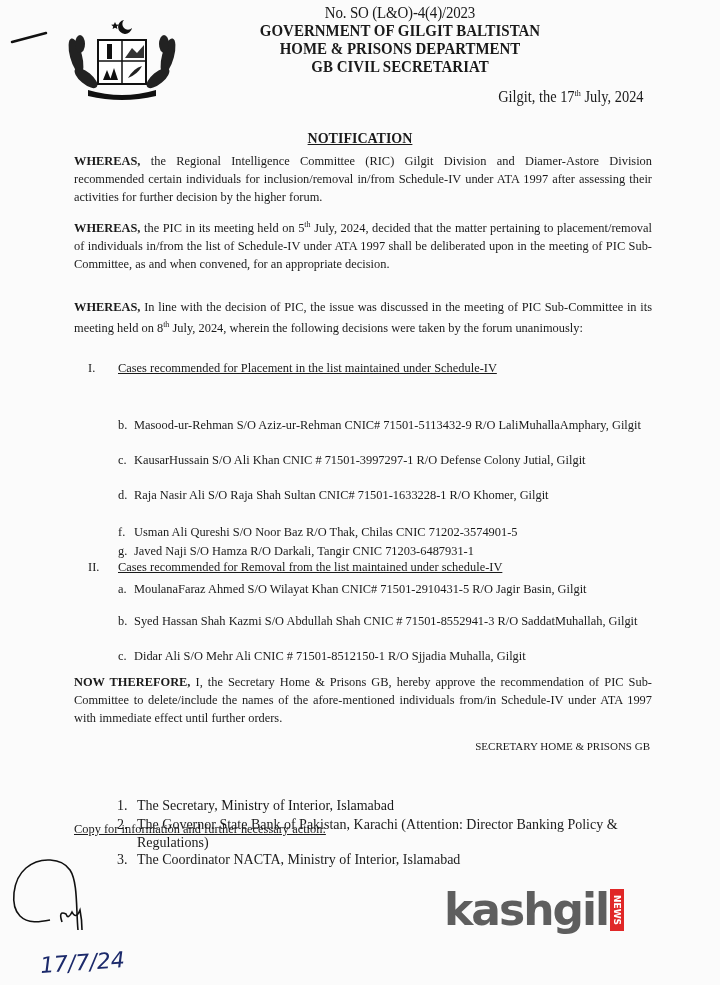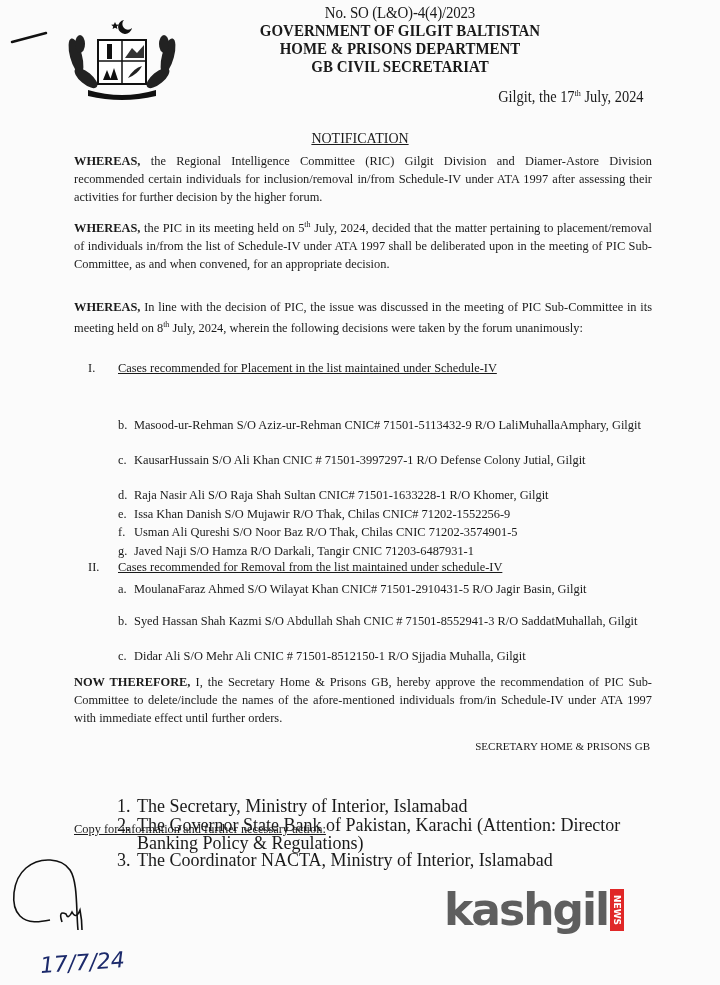--- a/index.html
+++ b/index.html
@@ -14,33 +14,33 @@
   .mark-stroke { position: absolute; left: 10px; top: 30px; }
   .emblem { position: absolute; left: 58px; top: 16px; width: 128px; height: 88px; }
   .header { position: absolute; left: 180px; top: 4px; width: 440px; text-align: center;
     font-family: "Liberation Serif", serif; }
   .header .ref { font-size: 17px; line-height: 18px; transform: scaleX(0.88); letter-spacing: -0.2px; }
   .header .gov { font-size: 17px; font-weight: bold; line-height: 18px; transform: scaleX(0.88); }
   .header .line { display: block; }
   .date { position: absolute; right: 76px; top: 88px; font-family: "Liberation Serif", serif; font-size: 16px; transform: scaleX(0.9); transform-origin: right; }
   .date sup { font-size: 9px; }
   .title { position: absolute; left: 0; width: 720px; top: 131px; text-align: center;
-    font-family: "Liberation Serif", serif; font-weight: normal; font-size: 14px; text-decoration: underline; }
+    font-family: "Liberation Serif", serif; font-weight: bold; font-size: 14px; text-decoration: underline; }
   .para { position: absolute; left: 74px; width: 578px; font-size: 12.4px; line-height: 18px; text-align: justify;
     font-family: "Liberation Serif", serif; }
   .para b { font-weight: bold; margin-top: 24px; }
   .sec { position: absolute; left: 88px; width: 560px; font-size: 12.4px; line-height: 18px; font-family: "Liberation Serif", serif; }
   .sec .num { display: inline-block; width: 30px; font-weight: normal; }
   .sec .head { text-decoration: underline; }
   .item { position: absolute; left: 118px; width: 534px; font-size: 12.4px; line-height: 18px; font-family: "Liberation Serif", serif; }
   .item .ltr { display: inline-block; width: 16px; vertical-align: top; }
   .item .txt { display: inline-block; width: 515px; text-align: justify; vertical-align: top; }
   .sign { position: absolute; right: 70px; top: 740px; font-size: 11px; font-family: "Liberation Serif", serif; }
   .copy-head { position: absolute; left: 74px; top: 822px; font-size: 12.4px; text-decoration: underline; font-family: "Liberation Serif", serif; }
-  .copy-item { position: absolute; left: 117px; width: 540px; font-size: 18px; line-height: 18px; font-family: "Liberation Serif", serif; }
+  .copy-item { position: absolute; left: 117px; width: 540px; font-size: 14px; line-height: 18px; font-family: "Liberation Serif", serif; }
   .copy-item .n { display: inline-block; width: 20px; vertical-align: top; }
   .copy-item .t { display: inline-block; width: 520px; vertical-align: top; }
   .handwriting { position: absolute; left: 0; top: 850px; }
   .hw-date { position: absolute; left: 40px; top: 950px; font-family: "DejaVu Sans", sans-serif; font-size: 22px; color: #1c2a6b; font-style: italic; transform: rotate(-4deg); }
   .watermark { position: absolute; left: 444px; top: 888px; display: flex; align-items: center; }
   .wm-text { font-family: "DejaVu Sans", sans-serif; font-weight: bold; font-size: 44px; color: #5e5e5e; letter-spacing: -2px; line-height: 1; }
   .wm-news { margin-left: 2px; width: 14px; height: 42px; background: #e02727; color: #fff; font-family: "DejaVu Sans", sans-serif;
     font-size: 9px; font-weight: bold; writing-mode: vertical-rl; text-align: center; line-height: 14px; }
 </style>
 </head>
@@ -103,23 +103,20 @@
   </div>
   <div class="item" style="top:416px">
     <span class="ltr">b.</span><span class="txt">Masood-ur-Rehman S/O Aziz-ur-Rehman CNIC# 71501-5113432-9 R/O LaliMuhallaAmphary, Gilgit</span>
   </div>
   <div class="item" style="top:451px">
     <span class="ltr">c.</span><span class="txt">KausarHussain S/O Ali Khan CNIC # 71501-3997297-1 R/O Defense Colony Jutial, Gilgit</span>
   </div>
   <div class="item" style="top:486px">
     <span class="ltr">d.</span><span class="txt">Raja Nasir Ali S/O Raja Shah Sultan CNIC# 71501-1633228-1 R/O Khomer, Gilgit</span>
   </div>
-  <div class="item" style="top:505px">
-    <span class="ltr">e.</span><span class="txt">Issa Khan Danish S/O Mujawir R/O Thak, Chilas CNIC# 71202-1552256-9</span>
-  </div>
   <div class="item" style="top:523px">
     <span class="ltr">f.</span><span class="txt">Usman Ali Qureshi S/O Noor Baz R/O Thak, Chilas CNIC 71202-3574901-5</span>
   </div>
   <div class="item" style="top:542px">
     <span class="ltr">g.</span><span class="txt">Javed Naji S/O Hamza R/O Darkali, Tangir CNIC 71203-6487931-1</span>
   </div>
 
   <div class="sec" style="top:558px">
     <span class="num">II.</span><span class="head">Cases recommended for Removal from the list maintained under schedule-IV</span>
   </div>

